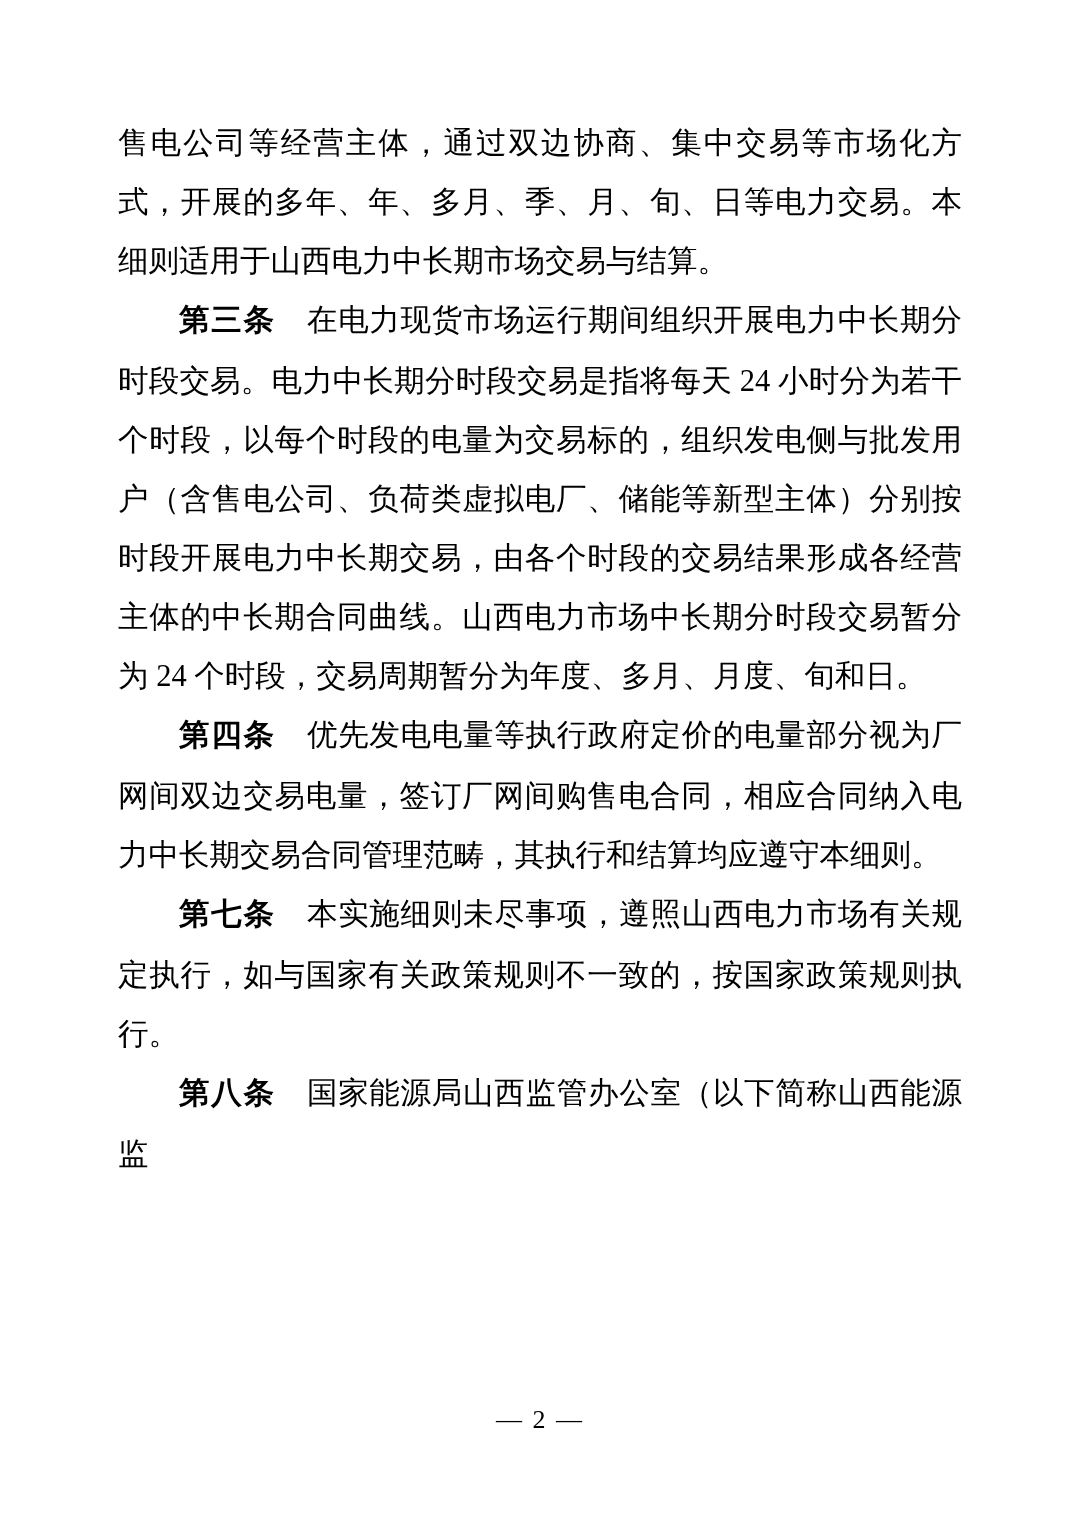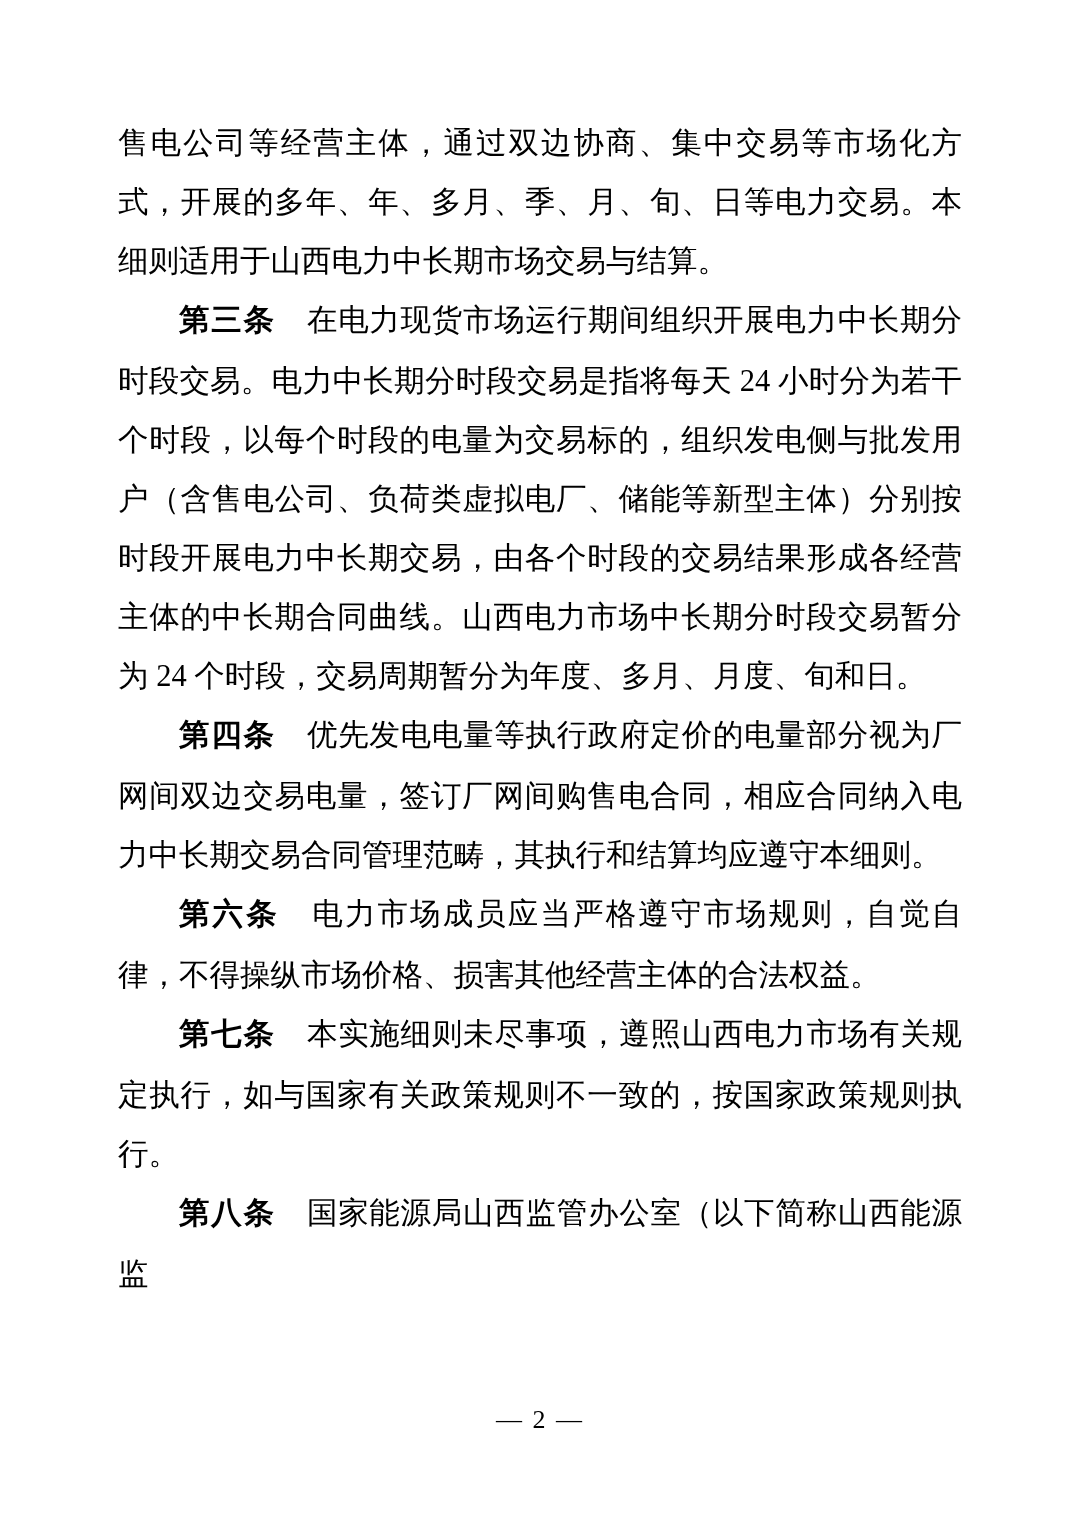--- a/index.html
+++ b/index.html
@@ -67,23 +67,20 @@
 
   <p class="para">
     <span class="art-label">第三条</span><span class="art-gap"></span><span>在电力现货市场运行期间组织开展电力中长期分时段交易。电力中长期分时段交易是指将每天 24 小时分为若干个时段，以每个时段的电量为交易标的，组织发电侧与批发用户（含售电公司、负荷类虚拟电厂、储能等新型主体）分别按时段开展电力中长期交易，由各个时段的交易结果形成各经营主体的中长期合同曲线。山西电力市场中长期分时段交易暂分为 24 个时段，交易周期暂分为年度、多月、月度、旬和日。</span>
   </p>
 
   <p class="para">
     <span class="art-label">第四条</span><span class="art-gap"></span><span>优先发电电量等执行政府定价的电量部分视为厂网间双边交易电量，签订厂网间购售电合同，相应合同纳入电力中长期交易合同管理范畴，其执行和结算均应遵守本细则。</span>
   </p>
 
 
-  <p class="para">
-    <span class="art-label">第六条</span><span class="art-gap"></span><span>电力市场成员应当严格遵守市场规则，自觉自律，不得操纵市场价格、损害其他经营主体的合法权益。</span>
-  </p>
 
   <p class="para">
     <span class="art-label">第七条</span><span class="art-gap"></span><span>本实施细则未尽事项，遵照山西电力市场有关规定执行，如与国家有关政策规则不一致的，按国家政策规则执行。</span>
   </p>
 
   <p class="para">
     <span class="art-label">第八条</span><span class="art-gap"></span><span>国家能源局山西监管办公室（以下简称山西能源监</span>
   </p>
 
 </div>

